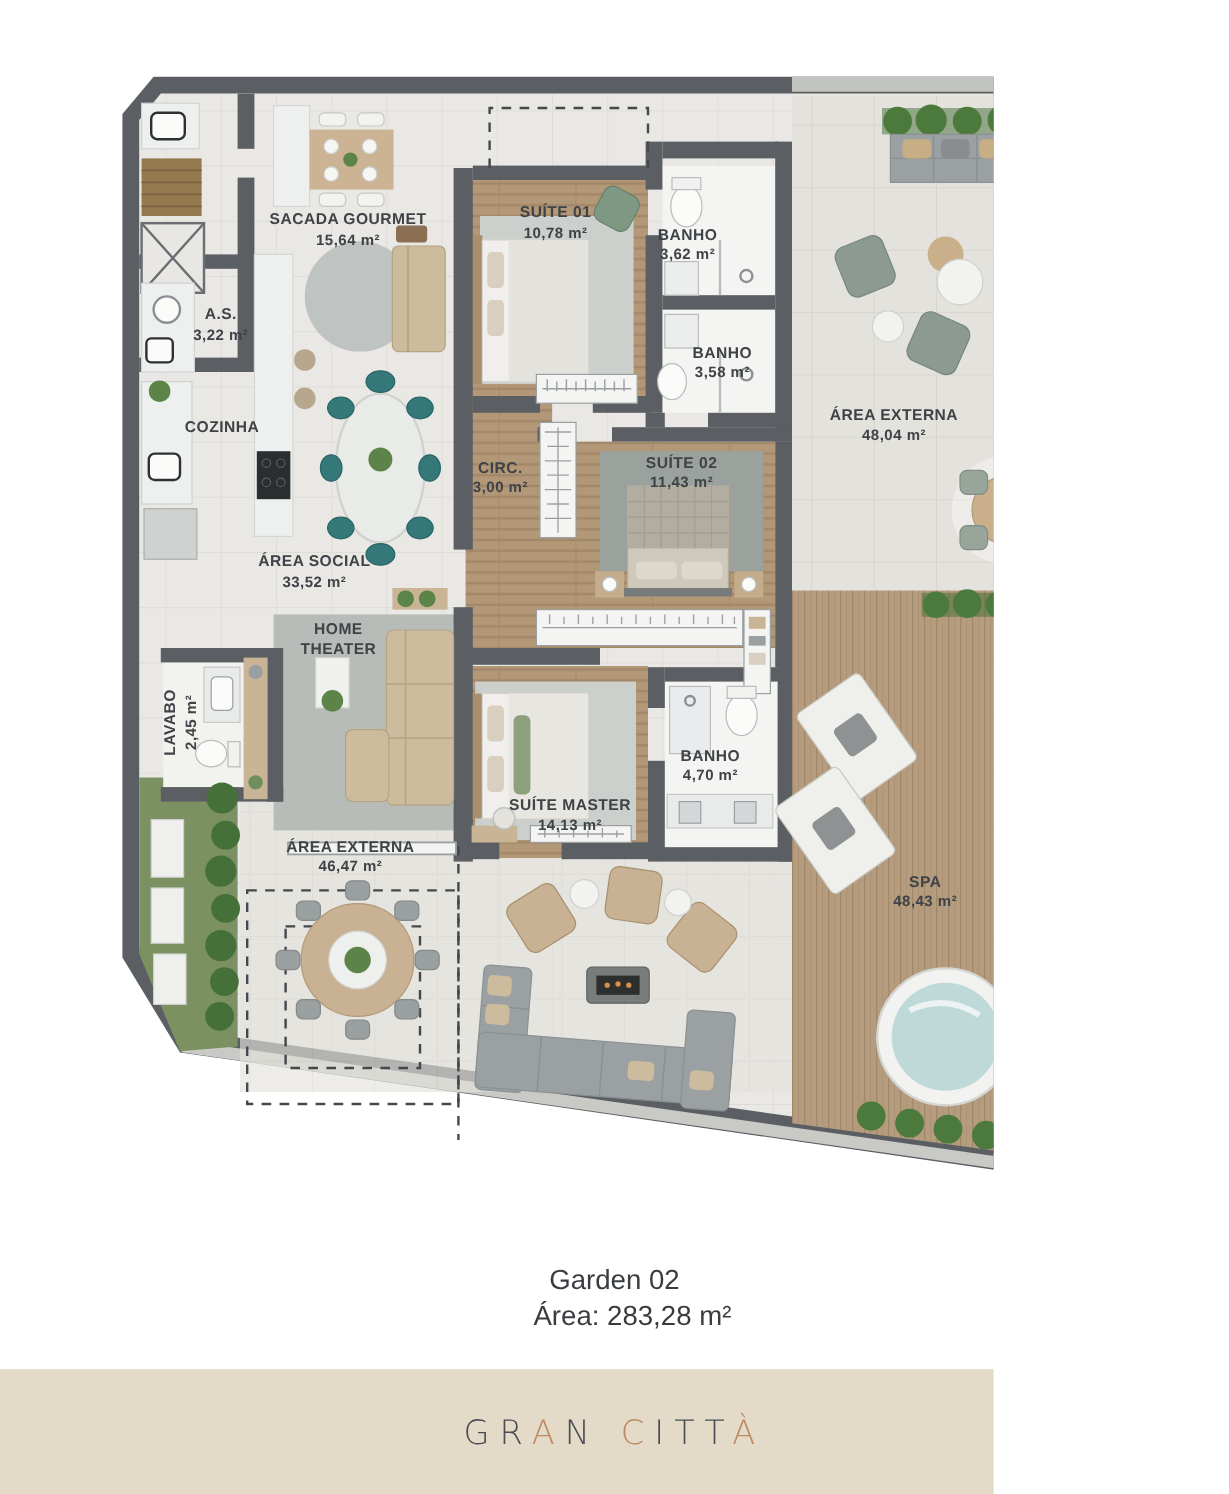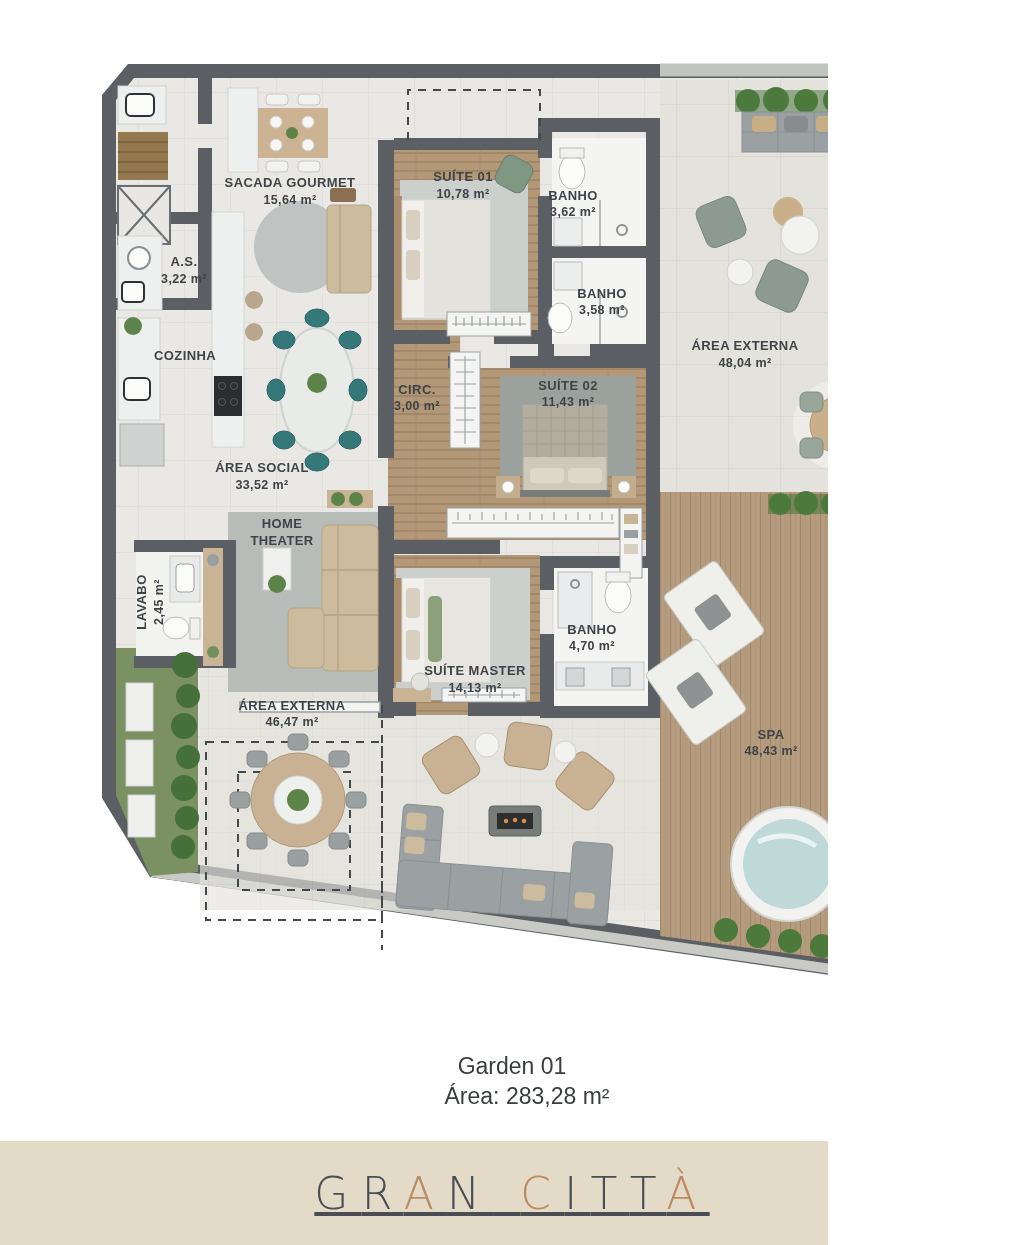--- a/index.html
+++ b/index.html
@@ -8,22 +8,22 @@
   .plan-wrap{position:absolute;left:0;top:0;width:1024px;height:1000px;}
   svg{display:block;}
   .rn{font-family:"Liberation Sans",sans-serif;font-size:13px;font-weight:700;fill:#3f4347;
       letter-spacing:.4px;text-anchor:middle;}
   .ra{font-size:12.5px;}
   .caption{position:absolute;left:0;top:1052px;width:1024px;text-align:center;color:#3a3d40;}
   .caption .t1{font-size:23px;line-height:1.3;}
   .caption .t2{font-size:23px;line-height:1.3;padding-left:30px;}
   .brand-band{position:absolute;left:0;top:1141px;width:1024px;height:104px;background:#e3dbc8;
       display:flex;align-items:center;justify-content:center;}
-  .brand{font-family:"DejaVu Sans",sans-serif;font-size:44px;font-weight:300;
-      letter-spacing:.30em;color:#4a4e54;white-space:pre;text-decoration:underline;}
+  .brand{font-family:"DejaVu Sans",sans-serif;font-size:28px;font-weight:300;
+      letter-spacing:.30em;color:#4a4e54;white-space:pre;}
 </style>
 </head>
 <body>
 
 <div class="page">
   <div class="plan-wrap">
     <svg width="1024" height="1000" viewBox="0 0 1024 1000">
       <defs>
         <pattern id="tile" width="46" height="46" patternUnits="userSpaceOnUse">
           <rect width="46" height="46" fill="#e9e8e4"></rect>
@@ -454,20 +454,20 @@
       <g fill="none" stroke="#b5b8bb" stroke-width="1.8">
         <path d="M937,948 l16,9 -16,9 -16,-9 Z"></path>
         <path d="M937,958 l16,9 -16,9 -16,-9 Z"></path>
         <path d="M937,968 l16,9 -16,9 -16,-9 Z"></path>
         <path d="M937,971 l7,4 -7,4 -7,-4 Z"></path>
       </g>
     </svg>
   </div>
 
   <div class="caption">
-    <div class="t1">Garden 01</div>
+    <div class="t1">Garden 02</div>
     <div class="t2">Área: 283,28 m²</div>
   </div>
 
   <div class="brand-band">
     <div class="brand"><span style="color: rgb(74, 78, 84);">G</span><span style="color: rgb(74, 78, 84);">R</span><span style="color: rgb(189, 138, 97);">A</span><span style="color: rgb(74, 78, 84);">N</span><span style="color: rgb(74, 78, 84);"> </span><span style="color: rgb(189, 138, 97);">C</span><span style="color: rgb(74, 78, 84);">I</span><span style="color: rgb(74, 78, 84);">T</span><span style="color: rgb(74, 78, 84);">T</span><span style="color: rgb(189, 138, 97);">À</span></div>
   </div>
 </div>
 
 </body></html>

